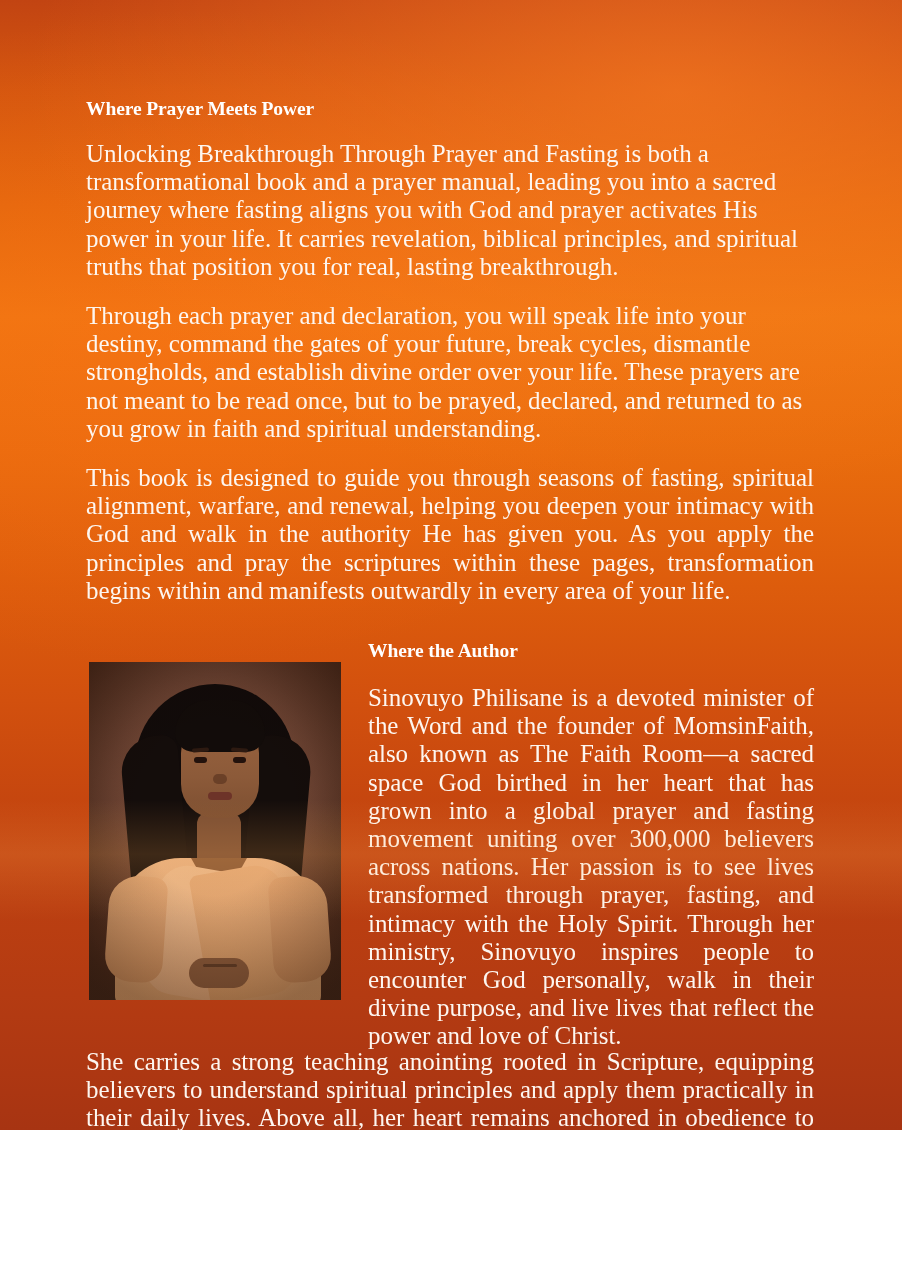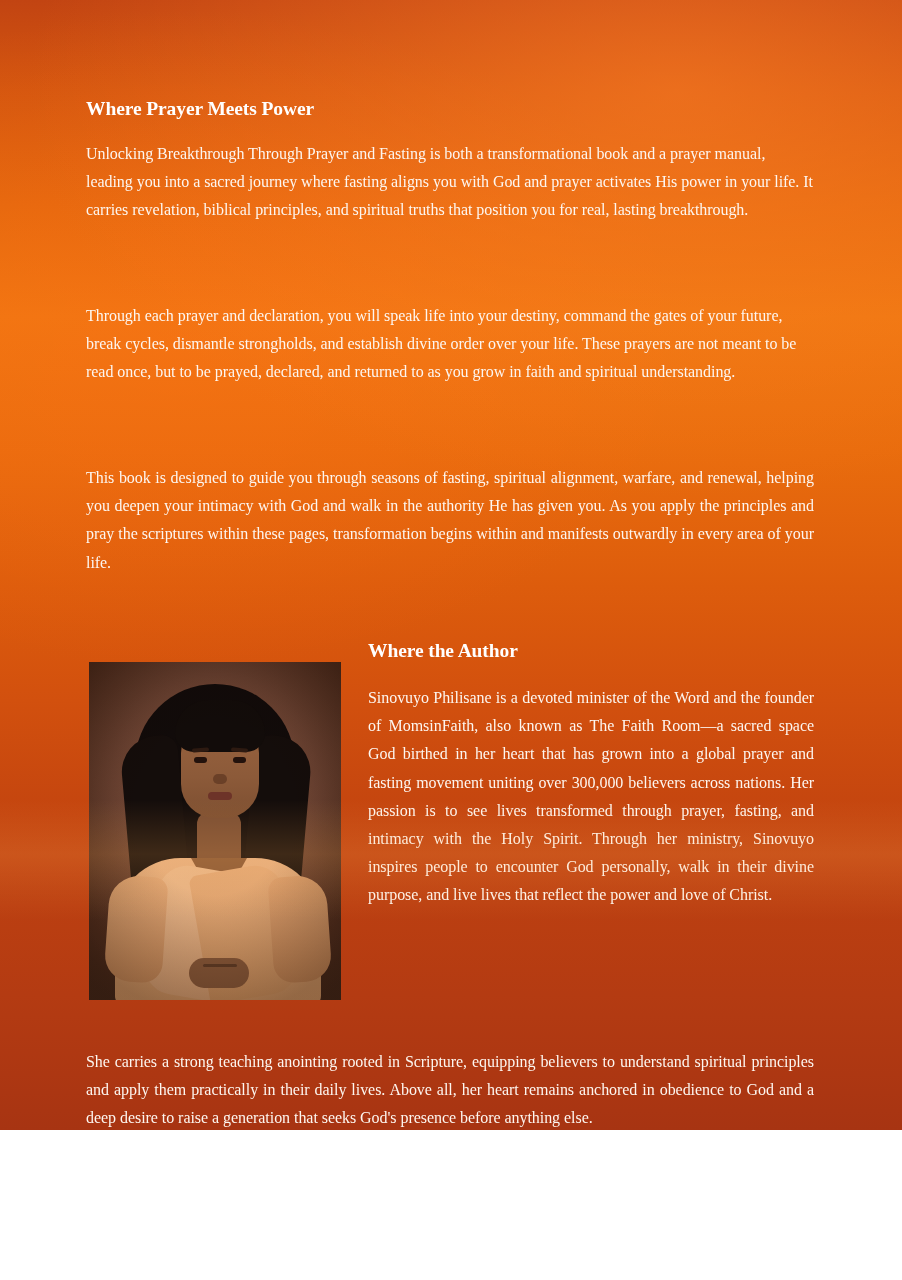--- a/index.html
+++ b/index.html
@@ -60,21 +60,21 @@
     margin: 0;
     letter-spacing: -0.1px;
   }
   #main-heading {
     position: absolute;
     top: 98px;
     left: 0;
   }
   p.body-text {
     color: #fdf6f0;
-    font-size: 16px;
+    font-size: 25px;
     line-height: 28.2px;
     margin: 0;
     text-align: justify;
     letter-spacing: -0.05px;
     font-weight: 400;
   }
   #intro-para-1 {
     position: absolute;
     top: 140px;
     left: 0;

